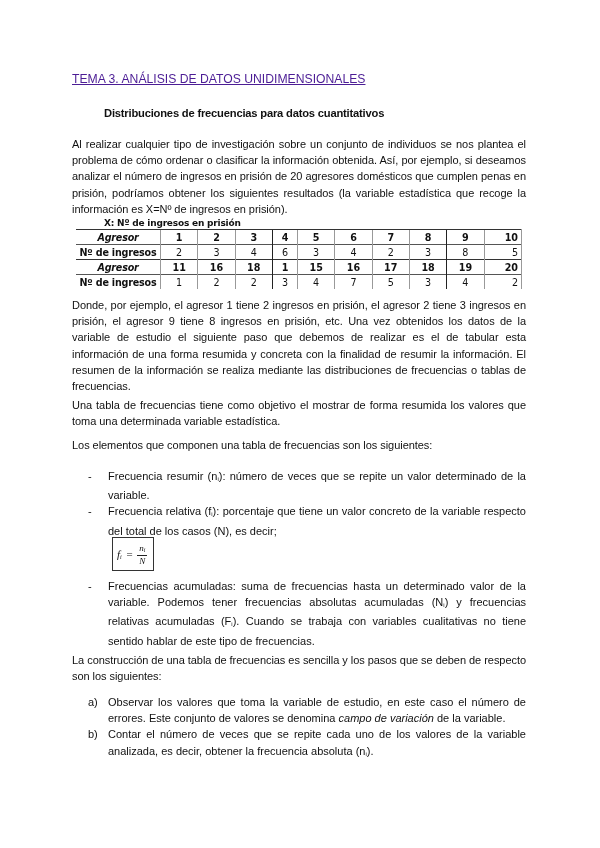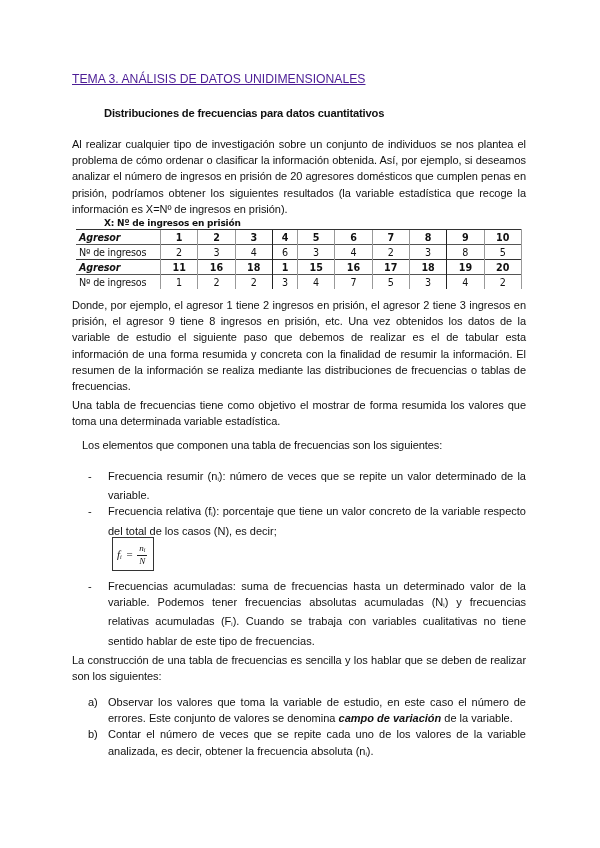--- a/index.html
+++ b/index.html
@@ -32,51 +32,51 @@
   table.data {
     position: absolute; top: 229px; left: 4px; width: 446px;
     border-collapse: collapse;
     font-family: "DejaVu Sans", sans-serif; font-size: 9.6px;
   }
   table.data td {
     height: 14px; padding: 0 3px; text-align: center;
     border-top: 1px solid #555; border-left: 1px solid #999;
     line-height: 13px;
   }
-  table.data td.lbl { text-align: left; width: 78px; font-weight: bold; font-style: italic; letter-spacing: -0.2px; }
-  table.data td.lbl.n { font-style: normal; font-weight: normal; }
+  table.data td.lbl { text-align: center; width: 78px; font-weight: bold; font-style: italic; letter-spacing: -0.2px; }
+  table.data td.lbl.n { font-style: normal; font-weight: bold; }
   table.data tr.row-agr td { font-weight: bold; }
   table.data tr.row-agr td.lbl { font-weight: bold; font-style: italic; }
   table.data td.thick { border-left: 1.5px solid #222; }
   table.data tr:first-child td { border-top: 1.5px solid #333; }
   table.data tr.row-2nd td { border-top: 1.5px solid #333; }
-  table.data tr td:last-child { border-right: 1px solid #999; }
+  table.data tr td:last-child { border-right: 1px solid #999; text-align: right; }
   table.data td:first-child { border-left: none; }
   .p2 { top: 297px; }
   .p3 { top: 397px; }
-  .p4 { top: 437px; margin-left: 10px; }
+  .p4 { top: 437px; }
   ul.bul { position: absolute; left: 0; margin: 0; padding: 0; list-style: none; width: 454px; }
   ul.bul li { position: relative; padding-left: 36px; font-size: 11px; line-height: 16.2px; text-align: justify; margin-bottom: 0; }
   ul.bul li .mk { position: absolute; left: 16px; top: 0; }
   .b1 { top: 468px; }
   .b3 { top: 578px; }
   sub { font-size: 6px; vertical-align: -1px; }
   .formula {
     position: absolute; top: 537px; left: 40px;
     border: 1px solid #333; padding: 2px 6px 2px 4px;
     font-family: "Liberation Serif", serif; font-style: italic; font-size: 11px;
     display: flex; align-items: center; gap: 4px; height: 28px;
   }
   .frac { display: inline-flex; flex-direction: column; align-items: center; font-size: 9px; line-height: 10px; }
   .frac .num { border-bottom: 1px solid #222; padding: 0 2px; }
   .p5 { top: 652px; }
   ol.steps { position: absolute; top: 694px; left: 0; margin: 0; padding: 0; list-style: none; width: 454px; }
   ol.steps li { position: relative; padding-left: 36px; font-size: 11px; line-height: 16.2px; text-align: justify; }
   ol.steps li .mk { position: absolute; left: 16px; top: 0; }
-  .em { font-weight: bold; font-style: italic; }
+  .em { font-weight: normal; font-style: italic; }
 </style>
 </head>
 <body>
 
 <div class="page">
   <div class="title">TEMA 3. ANÁLISIS DE DATOS UNIDIMENSIONALES</div>
   <div class="subtitle">Distribuciones de frecuencias para datos cuantitativos</div>
   <div class="para p1">Al realizar cualquier tipo de investigación sobre un conjunto de individuos se nos plantea el problema de cómo ordenar o clasificar la información obtenida. Así, por ejemplo, si deseamos analizar el número de ingresos en prisión de 20 agresores domésticos que cumplen penas en prisión, podríamos obtener los siguientes resultados (la variable estadística que recoge la información es X=Nº de ingresos en prisión).</div>
 
   <div class="table-caption">X: Nº de ingresos en prisión</div>
@@ -161,21 +161,21 @@
     </span>
   </div>
 
   <ul class="bul b3">
     <li>
       <span class="mk">-</span>
       <span>Frecuencias acumuladas: suma de frecuencias hasta un determinado valor de la variable. Podemos tener frecuencias absolutas acumuladas (N</span><sub>i</sub><span>) y frecuencias relativas acumuladas (F</span><sub>i</sub><span>). Cuando se trabaja con variables cualitativas no tiene sentido hablar de este tipo de frecuencias.</span>
     </li>
   </ul>
 
-  <div class="para p5">La construcción de una tabla de frecuencias es sencilla y los hablar que se deben de realizar son los siguientes:</div>
+  <div class="para p5">La construcción de una tabla de frecuencias es sencilla y los pasos que se deben de respecto son los siguientes:</div>
 
   <ol class="steps">
     <li>
       <span class="mk">a)</span>
       <span>Observar los valores que toma la variable de estudio, en este caso el número de errores. Este conjunto de valores se denomina </span><span class="em">campo de variación</span><span> de la variable.</span>
     </li>
     <li>
       <span class="mk">b)</span>
       <span>Contar el número de veces que se repite cada uno de los valores de la variable analizada, es decir, obtener la frecuencia absoluta (n</span><sub>i</sub><span>).</span>
     </li>

